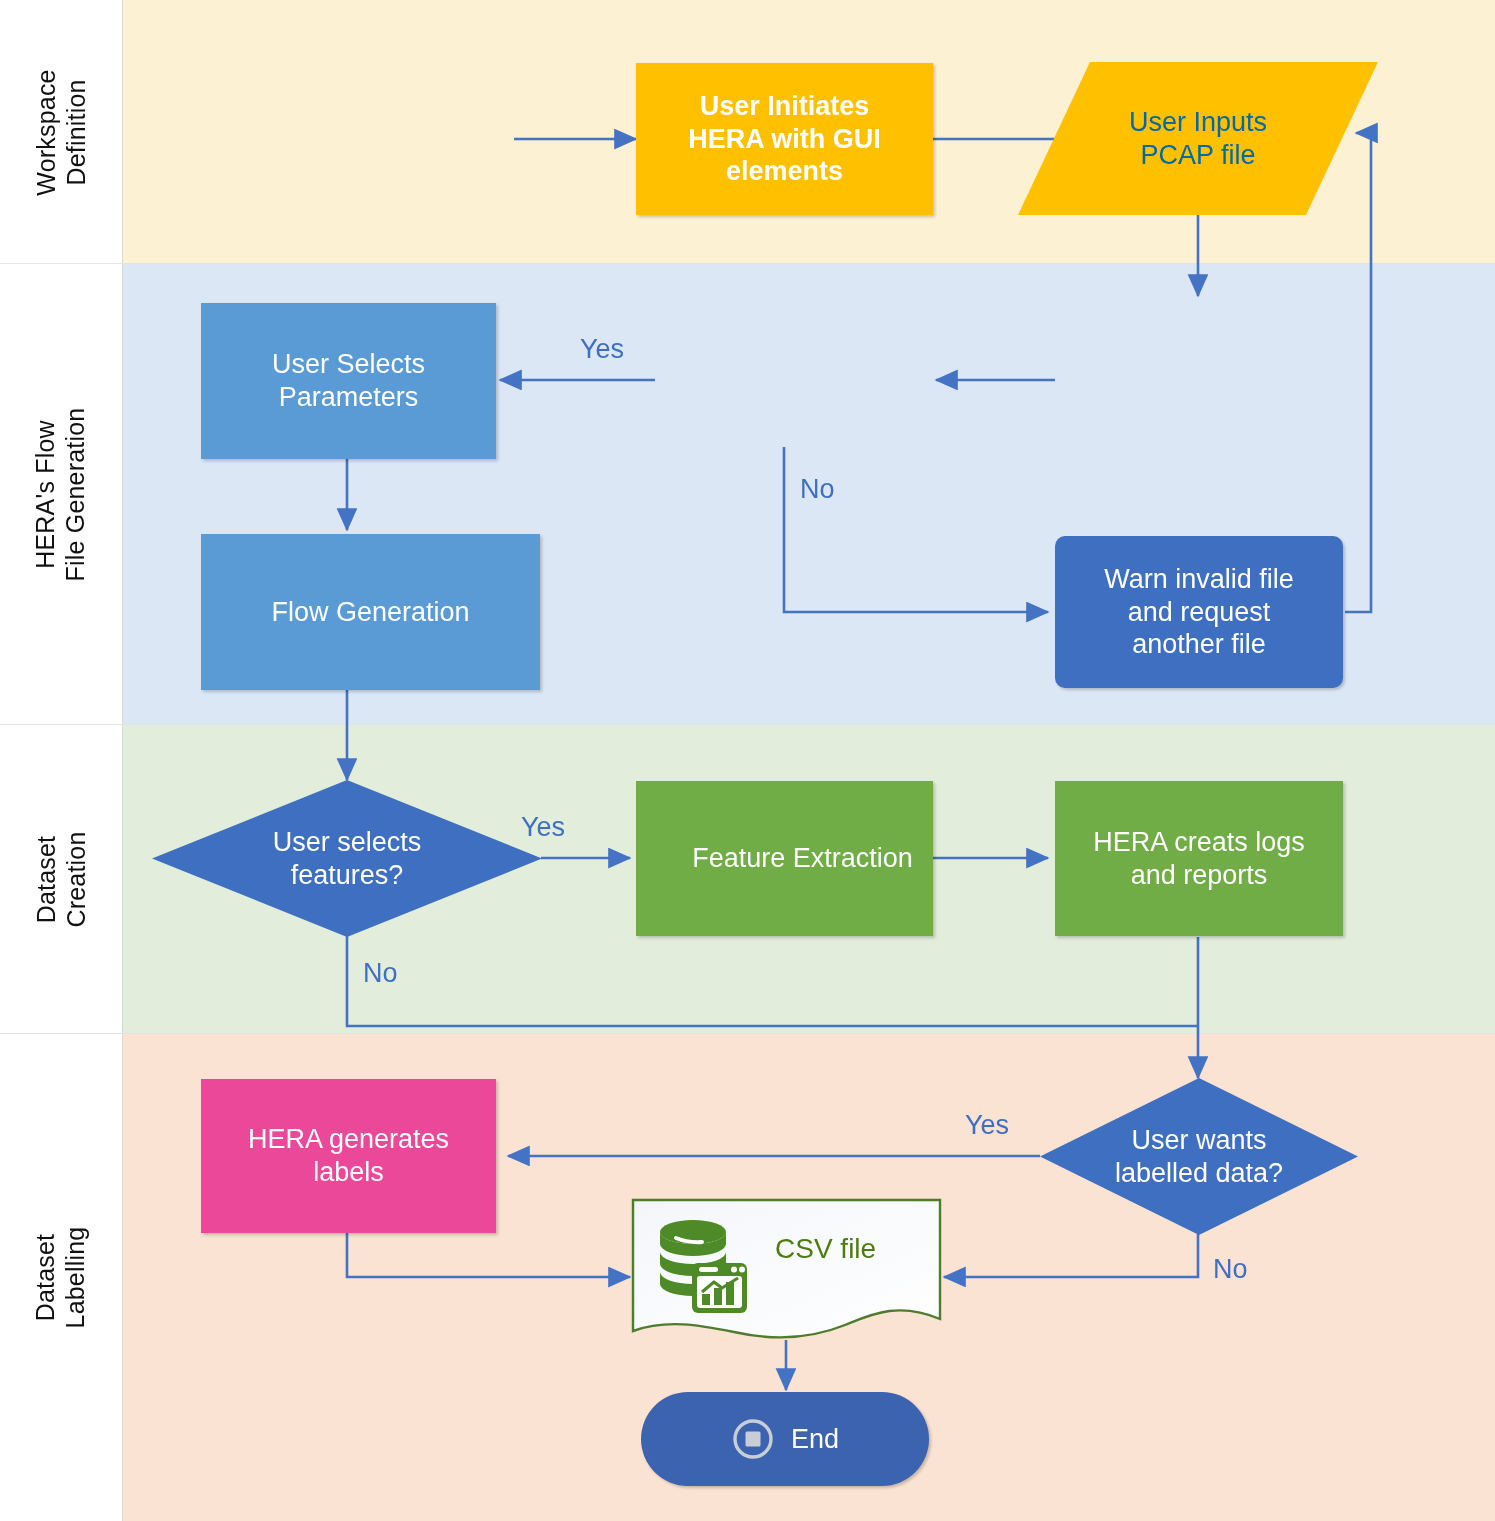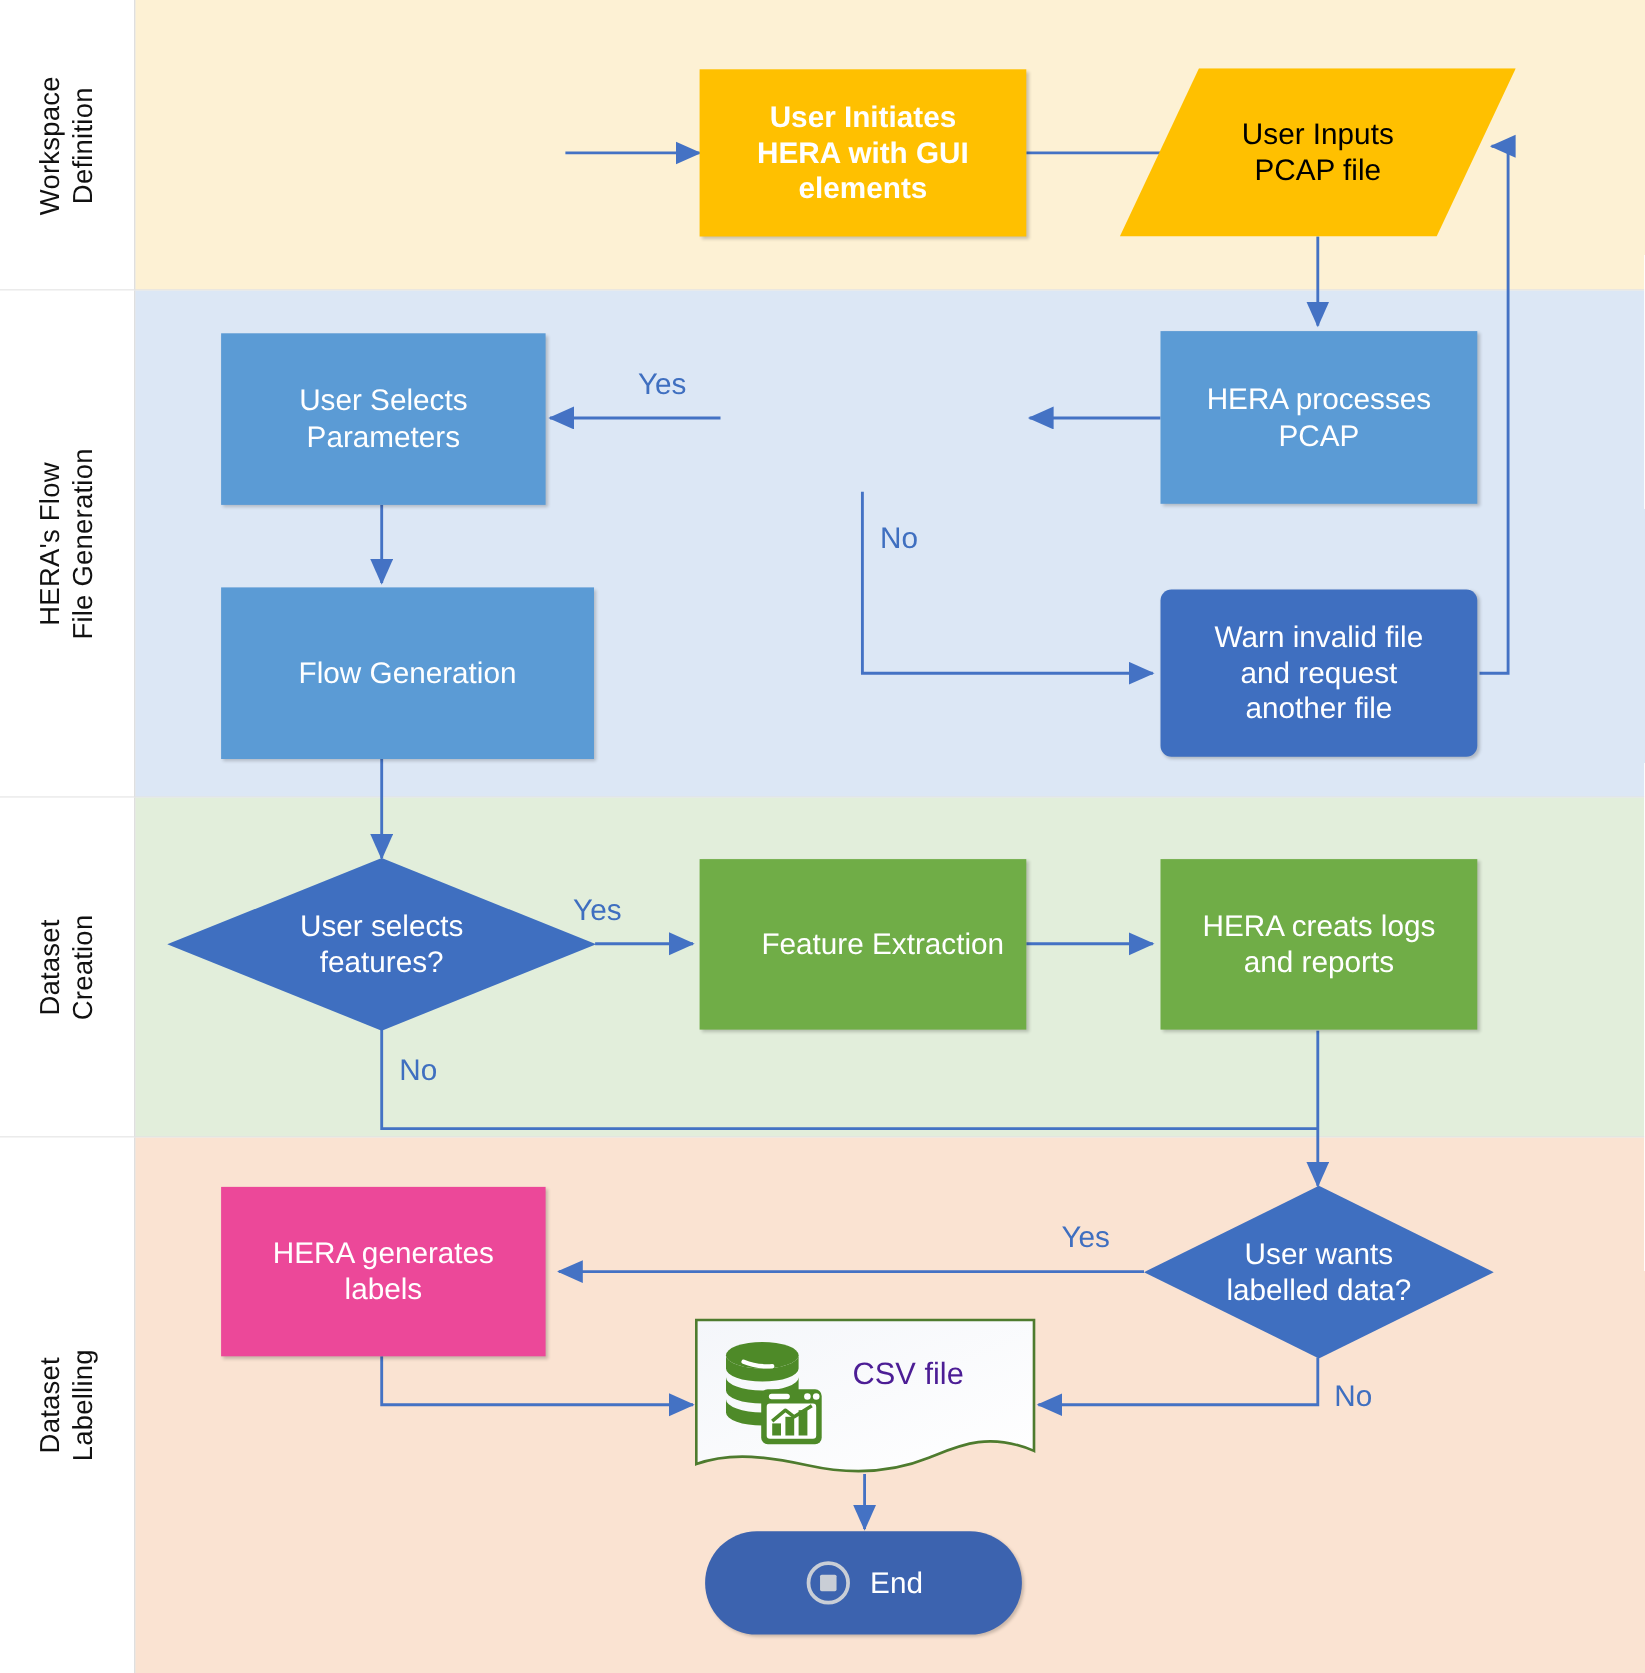--- a/index.html
+++ b/index.html
@@ -37,26 +37,26 @@
 
   .diamond-wrap{position:absolute;}
   .diamond-wrap svg{position:absolute;left:0;top:0;}
   .diamond-label{position:absolute;left:0;top:0;right:0;bottom:0;display:flex;
         align-items:center;justify-content:center;text-align:center;color:#fff;
         font-size:27px;line-height:1.22;}
 
   .para-wrap{position:absolute;}
   .para-wrap svg{position:absolute;left:0;top:0;}
   .para-label{position:absolute;left:0;top:0;right:0;bottom:0;display:flex;
-        align-items:center;justify-content:center;text-align:center;color:#000000;
+        align-items:center;justify-content:center;text-align:center;color:#0369a1;
         font-size:27px;line-height:1.22;}
 
   .doc-wrap{position:absolute;}
   .doc-wrap svg.docshape{position:absolute;left:0;top:0;}
-  .doc-label{position:absolute;color:#4c1d95;font-size:28px;}
+  .doc-label{position:absolute;color:#4d7c0f;font-size:28px;}
 
   .term-inner{display:flex;align-items:center;gap:16px;}
   .term-icon{width:44px;height:44px;flex:0 0 auto;}
 
   
   #edges{position:absolute;left:0;top:0;width:1495px;height:1521px;pointer-events:none;}
   .edge-label{position:absolute;color:#3F6FC0;font-size:27px;white-space:nowrap;}
 </style>
 </head>
 <body>
@@ -158,23 +158,20 @@
 
   <div class="para-wrap" style="left:1018px;top:62px;width:360px;height:153px;">
     <svg width="360" height="153" viewBox="0 0 360 153">
       <polygon points="72,0 360,0 288,153 0,153" fill="#FFC000"></polygon>
     </svg>
     <div class="para-label">
       <span class="ml">User Inputs<br>PCAP file</span>
     </div>
   </div>
 
-  <div class="node rect lt-blue shadow" style="left:1055px;top:301px;width:288px;height:157px;">
-    <span class="ml">HERA processes<br>PCAP</span>
-  </div>
 
 
   <div class="node rect lt-blue shadow" style="left:201px;top:303px;width:295px;height:156px;">
     <span class="ml">User Selects<br>Parameters</span>
   </div>
 
   <div class="node rect lt-blue shadow" style="left:201px;top:534px;width:339px;height:156px;">
     <span class="ml">Flow Generation</span>
   </div>
 

